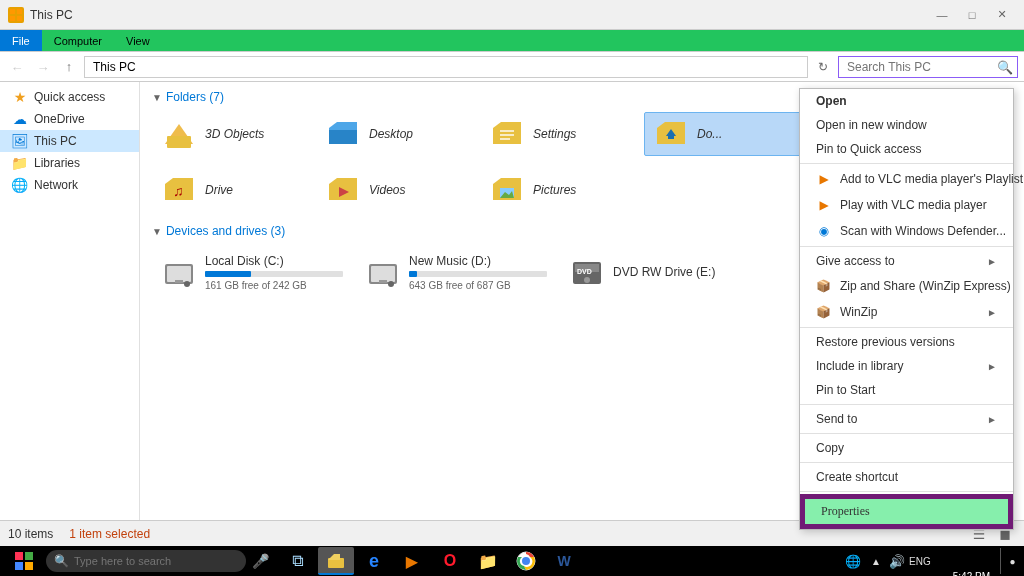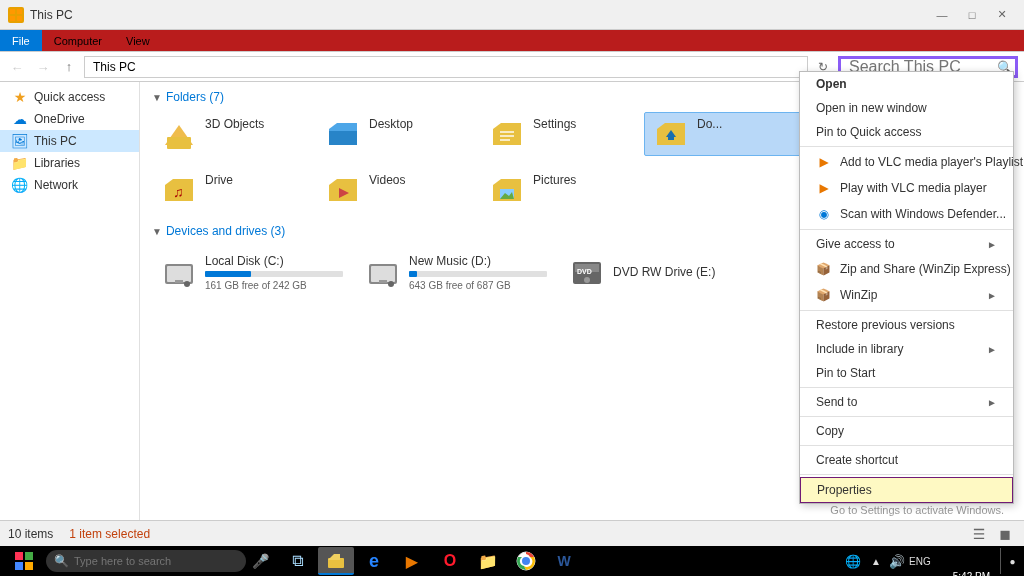--- a/index.html
+++ b/index.html
@@ -32,21 +32,21 @@
       width: 28px; height: 22px;
       background: transparent;
       border: none; cursor: pointer;
       display: flex; align-items: center; justify-content: center;
       font-size: 11px; color: #666;
     }
 
     
     .ribbon {
       height: 22px;
-      background: #b91c1c;
+      background: #22c55e;
       border-bottom: 1px solid #ccc;
       display: flex;
       align-items: center;
       text-align: right;
     }
     .ribbon-tab {
       padding: 2px 12px;
       font-size: 11px;
       cursor: pointer;
       height: 100%;
@@ -92,23 +92,23 @@
       border: none; background: transparent; cursor: pointer;
       color: #666; font-size: 12px;
       display: flex; align-items: center; justify-content: center;
     }
     .search-wrapper {
       position: relative;
       width: 180px;
     }
     .search-wrapper input {
       width: 100%; height: 22px;
-      border: 3px solid #8b5cf6;
+      border: 1px solid #8b5cf6;
       padding: 0 24px 0 8px;
-      font-size: 16px;
+      font-size: 12px;
       outline: none;
     }
     .search-icon-btn {
       position: absolute;
       right: 4px; top: 50%;
       transform: translateY(-50%);
       background: none; border: none;
       color: #666; cursor: pointer;
       font-size: 13px;
     }
@@ -167,25 +167,26 @@
     
     .folder-grid {
       display: flex;
       flex-wrap: wrap;
       gap: 4px;
       margin-bottom: 12px;
     }
     .folder-item {
       width: 160px;
       height: 44px;
-      display: flex; align-items: flex-start; gap: 8px;
+      display: flex; align-items: center; gap: 8px;
       padding: 4px 8px;
       cursor: pointer;
       border: 1px solid transparent;
       border-radius: 2px;
+      font-style: italic;
     }
     .folder-icon-big {
       width: 36px; height: 36px;
       flex-shrink: 0;
       position: relative;
     }
     .folder-icon-big svg { width: 36px; height: 36px; }
     .folder-name { font-size: 12px; color: #333; }
 
     
@@ -311,38 +312,38 @@
     .tray-time {
       display: flex; flex-direction: column; align-items: flex-end;
       line-height: 1.3; padding: 0 6px;
       cursor: pointer;
       margin-top: 44px;
     }
 
     
     .context-menu {
       position: absolute;
-      top: 71px;
+      top: 88px;
       right: 10px;
       width: 215px;
       background: #fff;
       border: 1px solid #bbb;
       box-shadow: 2px 2px 8px rgba(0,0,0,0.2);
       z-index: 500;
       font-size: 12px;
     }
     .cm-item {
       padding: 5px 16px;
       cursor: pointer;
       display: flex; align-items: center; justify-content: space-between;
       color: #333;
       white-space: nowrap;
     }
     .cm-item.bold { font-weight: bold; }
-    .cm-item.highlighted { background: #fef9c3; border: 1px solid #701a75; }
+    .cm-item.highlighted { background: #86efac; border: 5px solid #701a75; font-family: Liberation Serif, serif; }
     .cm-separator {
       height: 1px;
       background: #e0e0e0;
       margin: 2px 0;
     }
     .cm-icon {
       width: 16px; height: 16px;
       margin-right: 4px;
       display: inline-flex; align-items: center; justify-content: center;
       flex-shrink: 0;

